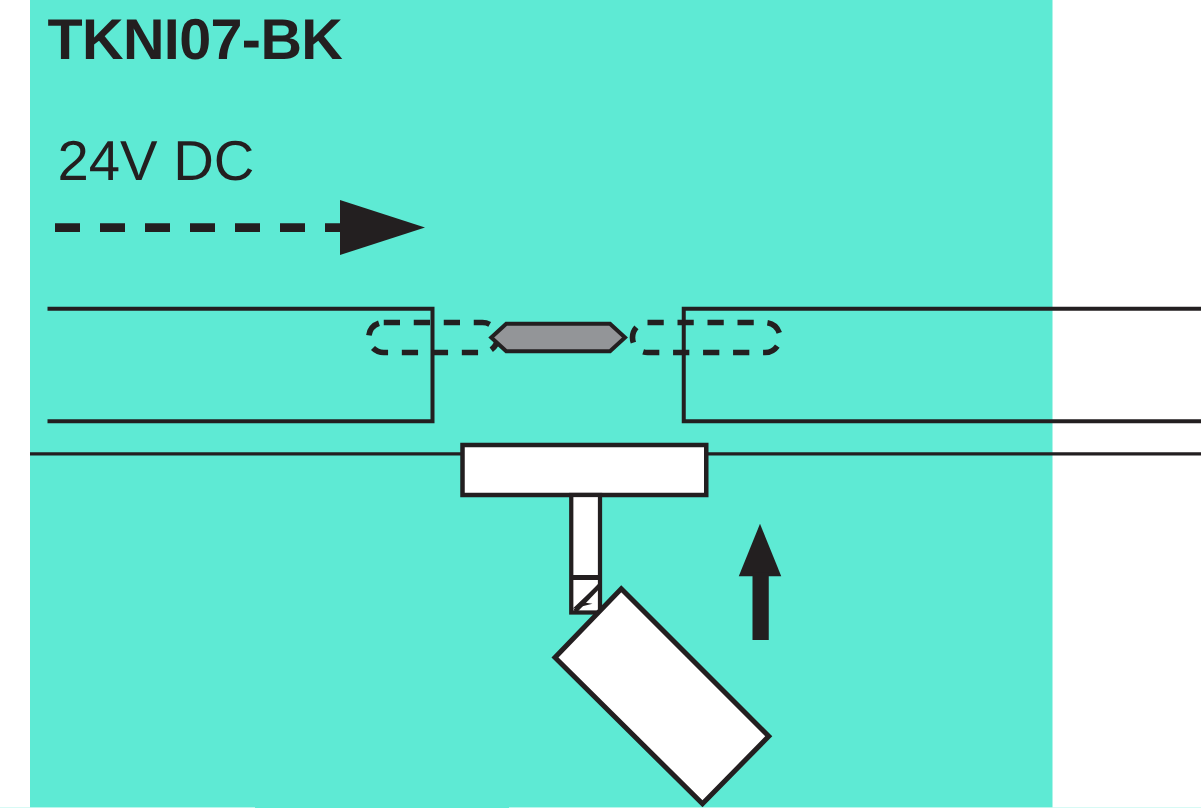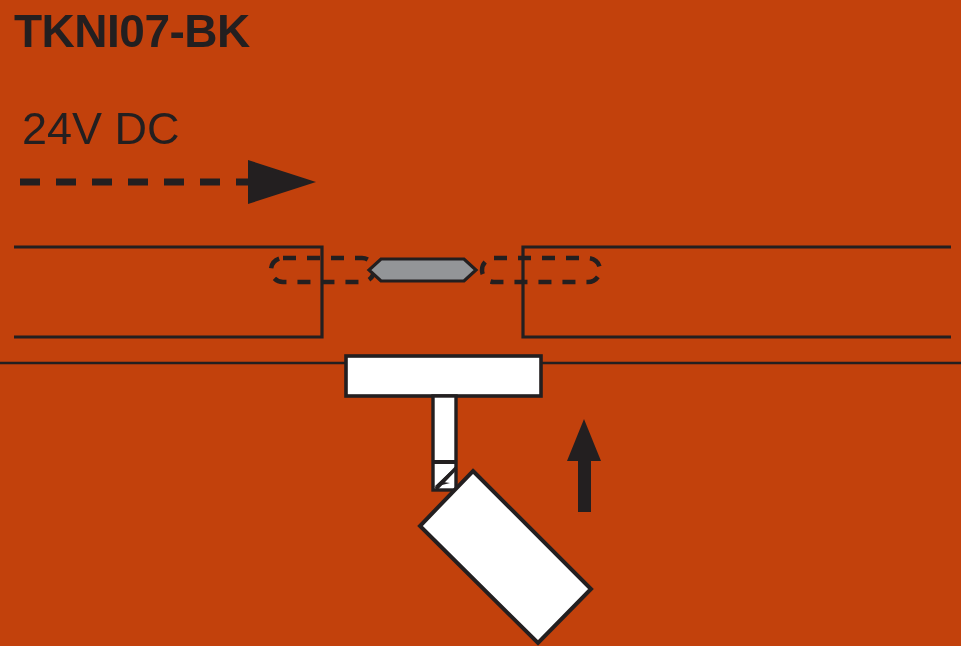--- a/index.html
+++ b/index.html
@@ -10,23 +10,24 @@
   }
   body {
     width: 961px;
     height: 646px;
     overflow: hidden;
     font-family: "Liberation Sans", sans-serif;
     color: #231f20;
   }
   #diagram-root {
     position: relative;
-    width: 961px;
+    width: 818px;
     height: 646px;
-    background: #c2410c;
+    background: #5eead4;
+    margin-left: 24px;
   }
   svg.diagram-canvas {
     position: absolute;
     top: 0;
     left: 0;
     width: 961px;
     height: 646px;
     display: block;
   }
   text.title-text {

